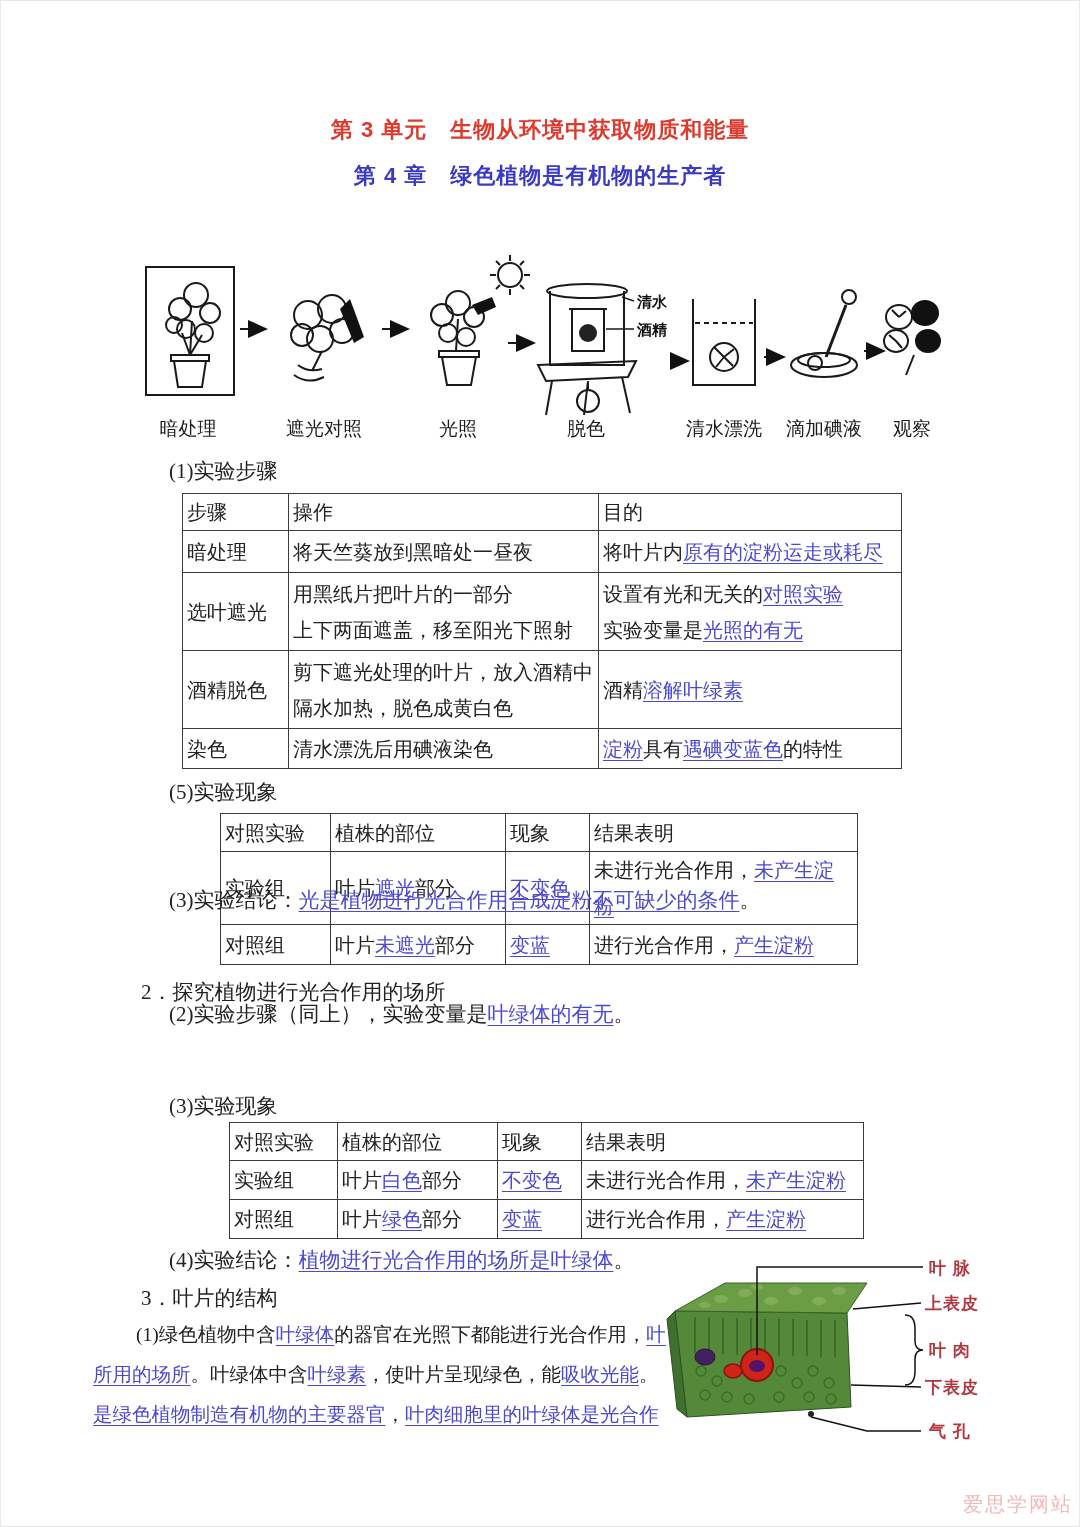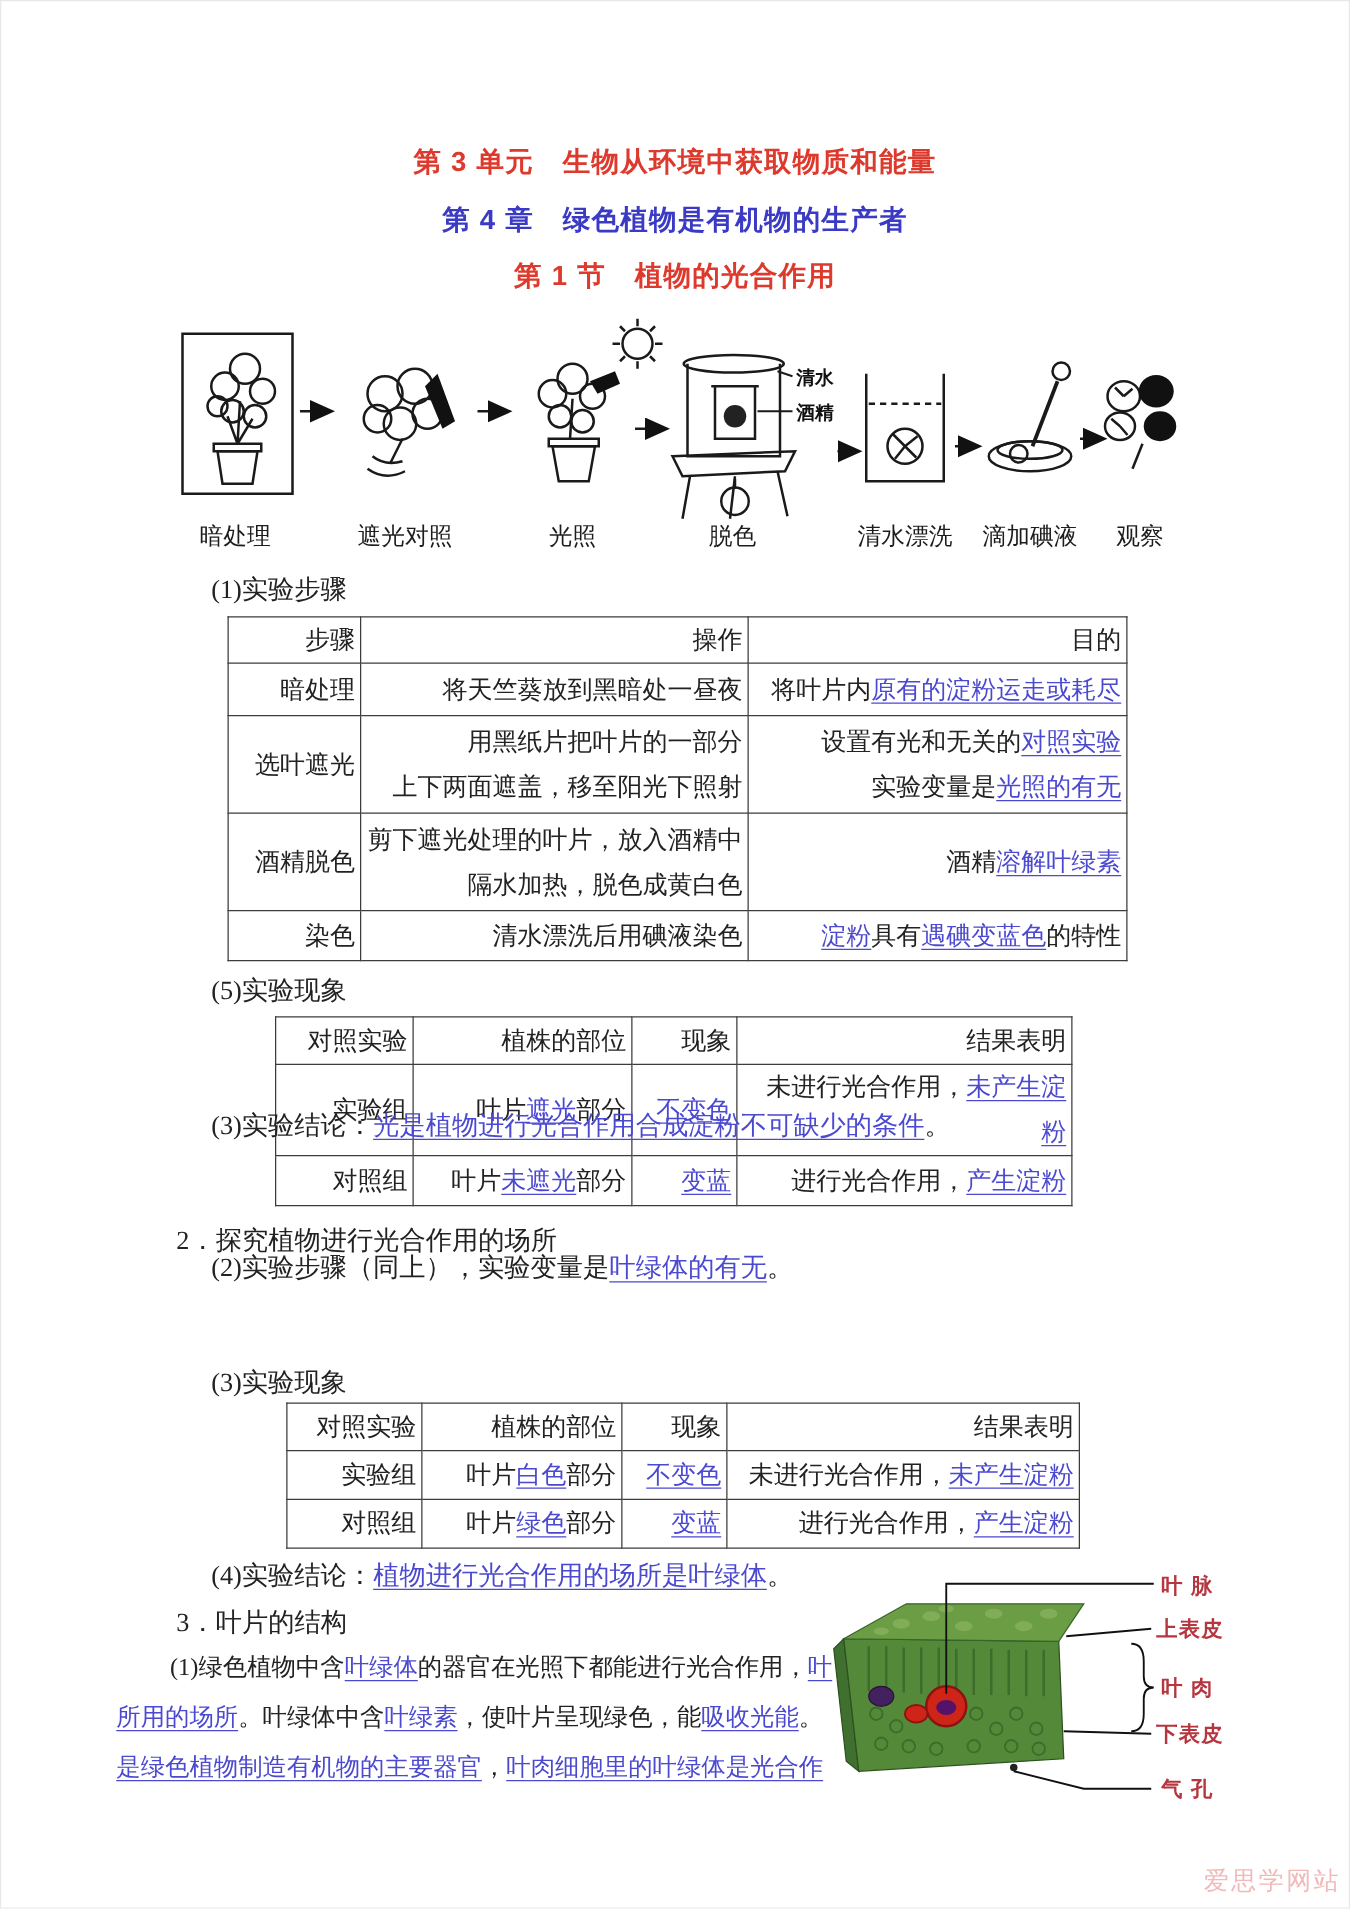--- a/index.html
+++ b/index.html
@@ -12,21 +12,21 @@
   .heading {
     left:0; width:100%; text-align:center; font-weight:bold; font-size:22px;
     font-family:"Liberation Sans","DejaVu Sans",sans-serif; letter-spacing:1px;margin-top:24px;
   }
   .red  { color:#dd392c; }
   .blue { color:#3a3ac4; }
   .body-line { font-size:21px; white-space:nowrap; }
   .hl { color:#4b49d0; text-decoration:underline; text-underline-offset:4px; text-decoration-thickness:1px; }
   table { border-collapse:collapse; table-layout:fixed; }
   td, th {
-    border:1px solid #3c3c3c; text-align:right; vertical-align:middle;
+    border:1px solid #3c3c3c; text-align:left; vertical-align:middle;
     font-size:20px; font-weight:normal; white-space:pre-line; padding:0 4px;
     line-height:36px; overflow:hidden;
   }
   .flow-label { font-size:19px; fill:#1c1c1c; }
   .beaker-label { font-size:15px; font-weight:bold; fill:#111; }
   .leaf-label { font-size:17px; font-weight:bold; fill:#b6363f;
     font-family:"Liberation Sans","DejaVu Sans",sans-serif; letter-spacing:1px; }
   .para-line { font-size:19.5px; line-height:40px; white-space:nowrap; }
   .indent { text-indent:43px; }
   .watermark {
@@ -35,21 +35,20 @@
   }
   svg { display:block; }
 </style>
 </head>
 <body>
 
 <div class="page">
 
   <div class="abs heading red" style="top:90px;">第 3 单元　生物从环境中获取物质和能量</div>
   <div class="abs heading blue" style="top:136px;">第 4 章　绿色植物是有机物的生产者</div>
-  <div class="abs heading red" style="top:181px;">第 1 节　植物的光合作用</div>
 
 
   <div class="abs" style="left:135px; top:252px;">
     <svg width="815" height="192" viewBox="0 0 815 192">
       <defs>
         <marker id="ah" markerWidth="10" markerHeight="9" refX="8" refY="4.5" orient="auto">
           <polygon points="0,0 10,4.5 0,9" fill="#111"></polygon>
         </marker>
       </defs>
       <g stroke="#1a1a1a" stroke-width="2" fill="none">

